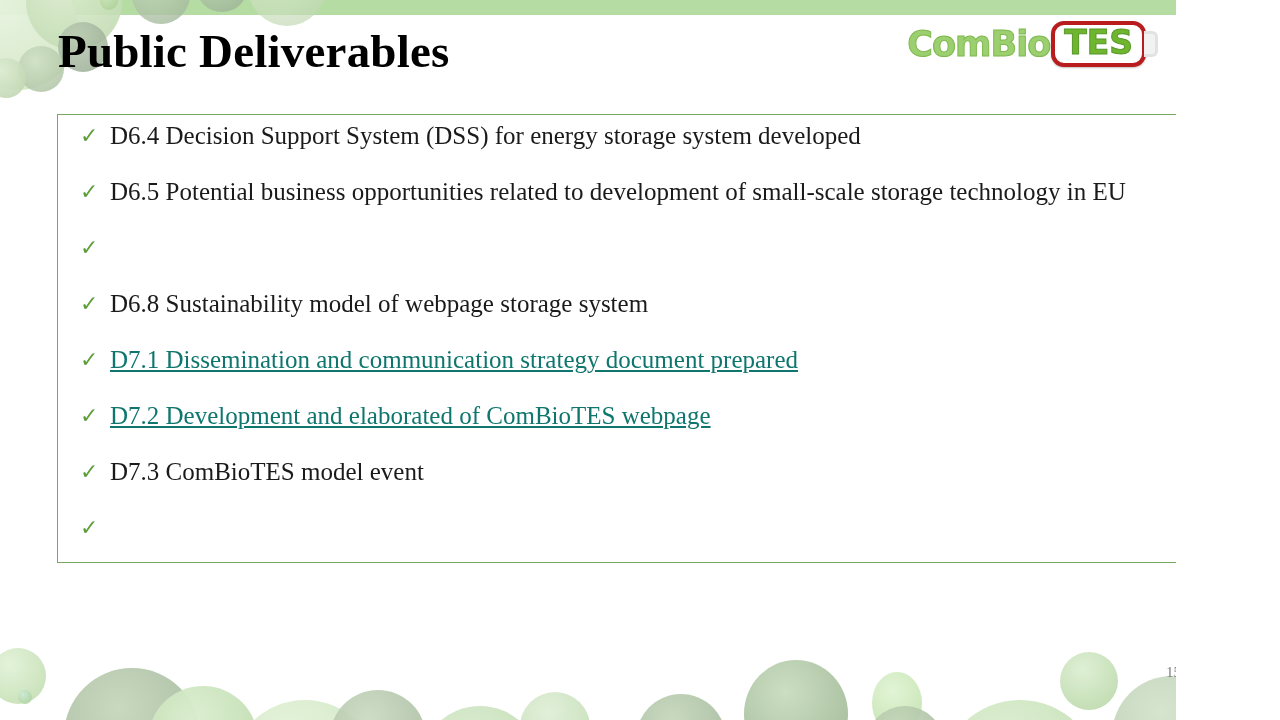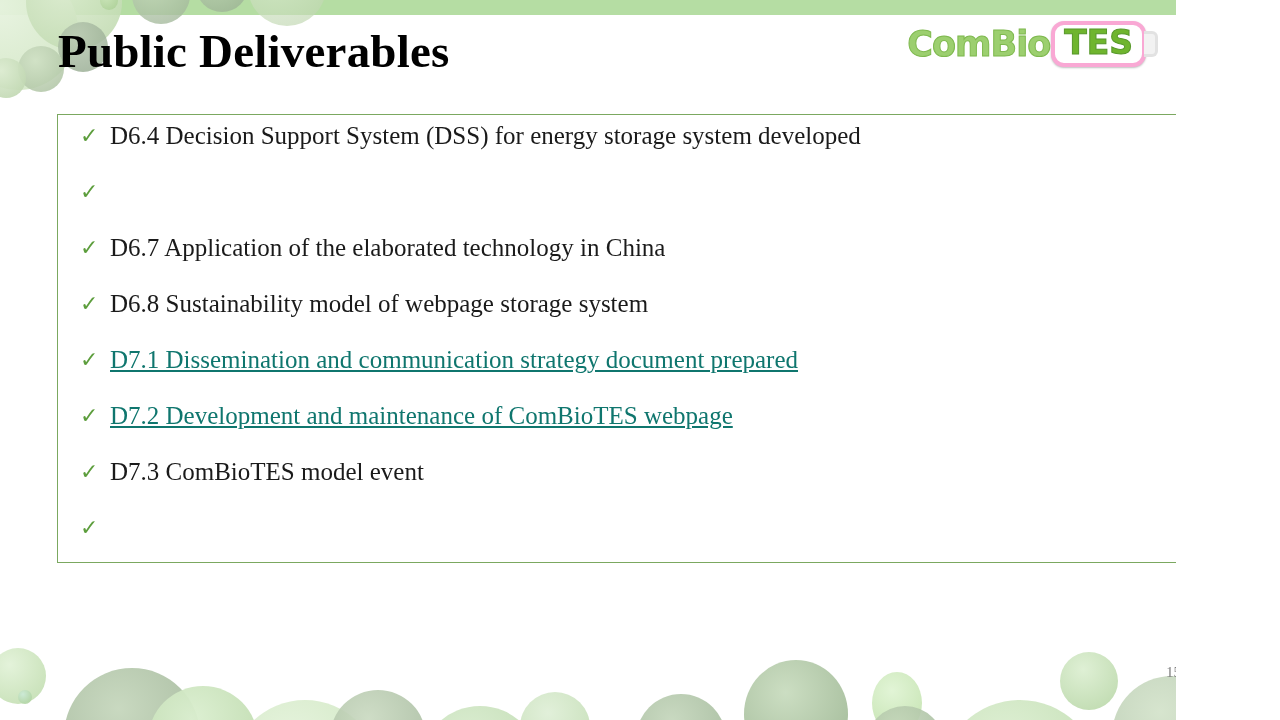--- a/index.html
+++ b/index.html
@@ -126,21 +126,21 @@
     -webkit-text-stroke: 1px #7fb94f;
     line-height: 1;
   }
   .logo-batt {
     position: relative;
     margin-left: 1px;
     display: flex;
     align-items: center;
   }
   .logo-batt-body {
-    border: 4px solid #f9a8d4;
+    border: 4px solid #b91c1c;
     border-radius: 13px;
     background: #ffffff;
     padding: 1px 9px 3px 9px;
     box-shadow: 0 1px 2px rgba(0,0,0,.25);
   }
   .logo-batt-text {
     font-family: "DejaVu Sans", sans-serif;
     font-size: 33px;
     font-weight: bold;
     color: #6fb52e;
@@ -266,40 +266,40 @@
   <div class="content-box">
     <ul class="deliv-list">
 
       <li class="deliv-item">
         <span class="check-icon">✓</span>
         <span class="deliv-text">D6.4 Decision Support System (DSS) for energy storage system developed</span>
       </li>
 
       <li class="deliv-item">
         <span class="check-icon">✓</span>
-      </li>
-
-      <li class="deliv-item">
-        <span class="check-icon">✓</span>
-        <span class="deliv-text">D6.7 Application of the elaborated technology in China</span>
+        <span class="deliv-text">D6.5 Potential business opportunities related to development of small-scale storage technology in EU</span>
+      </li>
+
+      <li class="deliv-item">
+        <span class="check-icon">✓</span>
       </li>
 
       <li class="deliv-item">
         <span class="check-icon">✓</span>
         <span class="deliv-text">D6.8 Sustainability model of webpage storage system</span>
       </li>
 
       <li class="deliv-item">
         <span class="check-icon">✓</span>
         <span class="deliv-text link">D7.1 Dissemination and communication strategy document prepared</span>
       </li>
 
       <li class="deliv-item">
         <span class="check-icon">✓</span>
-        <span class="deliv-text link">D7.2 Development and maintenance of ComBioTES webpage</span>
+        <span class="deliv-text link">D7.2 Development and elaborated of ComBioTES webpage</span>
       </li>
 
       <li class="deliv-item">
         <span class="check-icon">✓</span>
         <span class="deliv-text">D7.3 ComBioTES model event</span>
       </li>
 
       <li class="deliv-item">
         <span class="check-icon">✓</span>
       </li>

